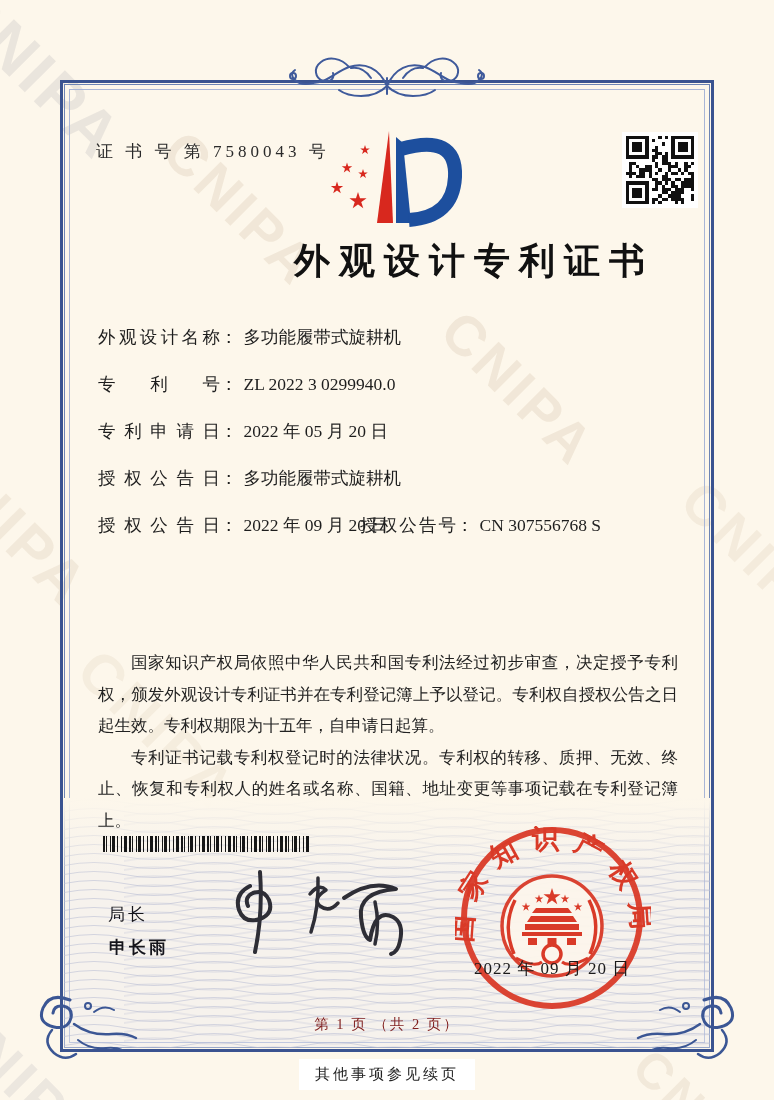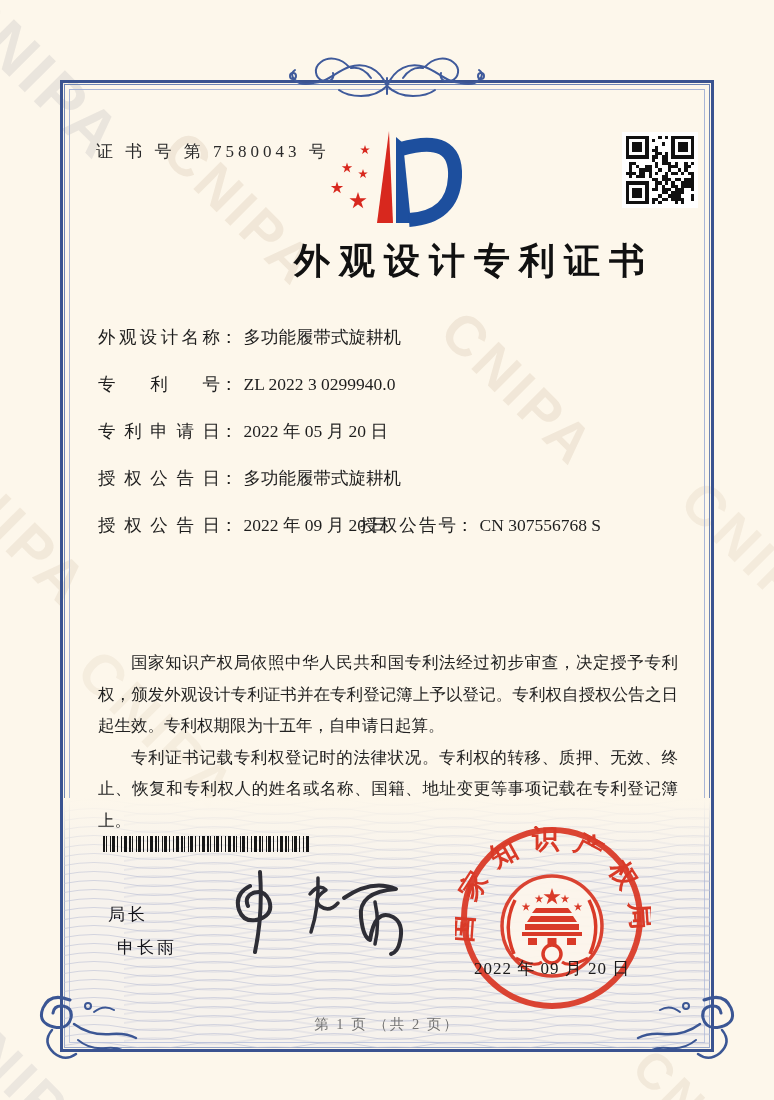--- a/index.html
+++ b/index.html
@@ -47,28 +47,28 @@
         #161616 9px 12px, transparent 12px 14px,
         #161616 14px 15px, transparent 15px 18px,
         #161616 18px 19px, transparent 19px 21px,
         #161616 21px 24px, transparent 24px 26px);}
   
   .waves{position:absolute; left:64px; top:798px;}
   .wave-fade{position:absolute; left:64px; top:798px; width:646px; height:80px;
     background:linear-gradient(#fdf7eb, rgba(253,247,235,0));}
   
   .signer-title{position:absolute; left:108px; top:903px; font-size:17px; letter-spacing:3px; color:#15151c; font-weight:400;}
-  .signer-name{position:absolute; left:117px; top:936px; font-size:17px; letter-spacing:3px; color:#15151c; font-weight:400;}
+  .signer-name{position:absolute; left:109px; top:936px; font-size:17px; letter-spacing:3px; color:#15151c; font-weight:700;}
   .signature{position:absolute; left:222px; top:864px;}
   .seal{position:absolute; left:455px; top:826px;}
   .seal-date{position:absolute; left:460px; top:957px; width:184px; text-align:center;
     font-size:17px; letter-spacing:1px; color:#1a1a1a;}
   
   .page-footer{position:absolute; left:0; top:1015px; width:774px; text-align:center;
-    font-size:14.5px; letter-spacing:2px; color:#737373;}
+    font-size:14.5px; letter-spacing:2px; color:#7f1d1d;}
   .cont-note{position:absolute; left:50%; top:1059px; transform:translateX(-50%);
     background:#ffffff; padding:6px 16px; font-size:15px; letter-spacing:3px; color:#222;}
   
   .orn{position:absolute; pointer-events:none;}
   .orn-top{left:277px; top:56px;}
   .orn-bl{left:36px; top:992px;}
   .orn-br{left:628px; top:992px; transform:scaleX(-1);}
 </style>
 </head>
 <body>
@@ -369,14 +369,15 @@
       </g>
       <circle cx="0" cy="28" r="9" fill="none" stroke="#d93a28" stroke-width="3.5"></circle>
       <path d="M-38,28 Q-50,0 -37,-26" fill="none" stroke="#d93a28" stroke-width="3.5"></path>
       <path d="M38,28 Q50,0 37,-26" fill="none" stroke="#d93a28" stroke-width="3.5"></path>
       <path d="M-36,32 Q-18,42 -10,36 M36,32 Q18,42 10,36" fill="none" stroke="#d93a28" stroke-width="3"></path>
     </g>
   </svg>
   <div class="seal-date">2022 年 09 月 20 日</div>
 
   <div class="page-footer">第 1 页 （共 2 页）</div>
+  <div class="cont-note">其他事项参见续页</div>
 
 </div>
 
 </body></html>

